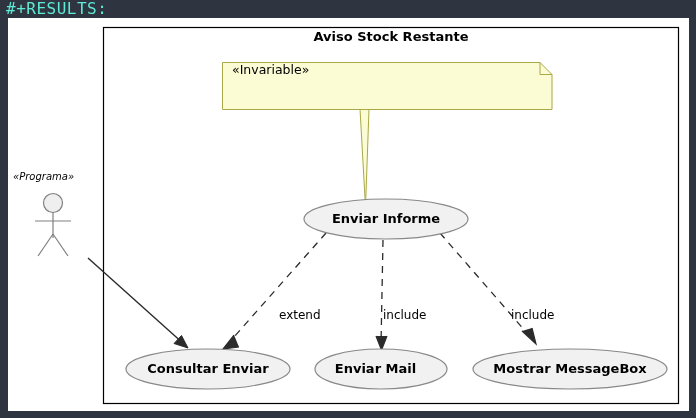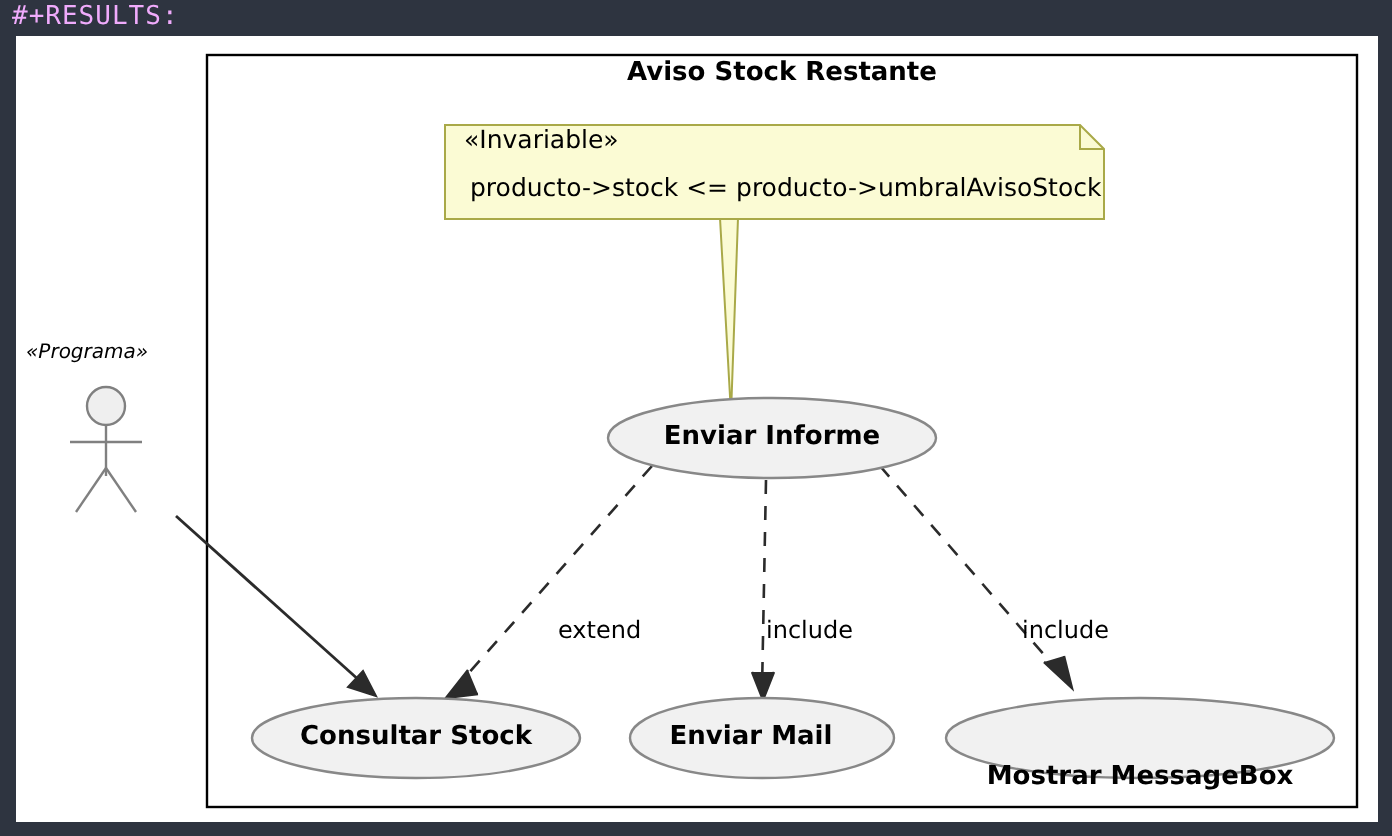--- a/index.html
+++ b/index.html
@@ -21,23 +21,23 @@
   }
   
   #results-header {
     position: absolute;
     left: 6px;
     top: 0px;
     width: 300px;
     height: 16px;
     line-height: 18px;
     font-family: "DejaVu Sans Mono", monospace;
-    font-size: 13px;
+    font-size: 16px;
     letter-spacing: 0.5px;
-    color: #f0abfc;
+    color: #5eead4;
     white-space: pre;
     user-select: none;
   }
   
   #canvas {
     position: absolute;
     left: 8px;
     top: 18px;
     width: 681px;
     height: 393px;
@@ -128,32 +128,31 @@
       <ellipse cx="378" cy="201" rx="82" ry="20" fill="#f1f1f1" stroke="#888888" stroke-width="1.2"></ellipse>
       <ellipse cx="200" cy="351" rx="82" ry="20" fill="#f1f1f1" stroke="#888888" stroke-width="1.2"></ellipse>
       <ellipse cx="373" cy="351" rx="66" ry="20" fill="#f1f1f1" stroke="#888888" stroke-width="1.2"></ellipse>
       <ellipse cx="562" cy="351" rx="97" ry="20" fill="#f1f1f1" stroke="#888888" stroke-width="1.2"></ellipse>
     </svg>
 
     <div class="txt pkg-title" style="left:95px; top:11px; width:576px;">Aviso Stock Restante</div>
 
     <div class="txt note-line" style="left:224px; top:44px;">«Invariable»</div>
 
-    <div class="txt note-line" style="left:227px; top:68px;">producto-&gt;stock &lt;= producto-&gt;umbralAvisoStock</div>
 
     <div class="txt stereo-actor" style="left:5px; top:153px;">«Programa»</div>
 
 
     <div class="txt usecase-label" style="left:296px; top:193px; width:164px;">Enviar Informe</div>
 
-    <div class="txt usecase-label" style="left:118px; top:343px; width:164px;">Consultar Stock</div>
+    <div class="txt usecase-label" style="left:118px; top:343px; width:164px;">Consultar Enviar</div>
 
     <div class="txt usecase-label" style="left:307px; top:343px; width:121px;">Enviar Mail</div>
 
-    <div class="txt usecase-label" style="left:465px; top:363px; width:194px;">Mostrar MessageBox</div>
+    <div class="txt usecase-label" style="left:465px; top:343px; width:194px;">Mostrar MessageBox</div>
 
     <div class="txt edge-label" style="left:271px; top:290px;">extend</div>
 
     <div class="txt edge-label" style="left:375px; top:290px;">include</div>
 
     <div class="txt edge-label" style="left:503px; top:290px;">include</div>
 
   </div>
 </div>
 

